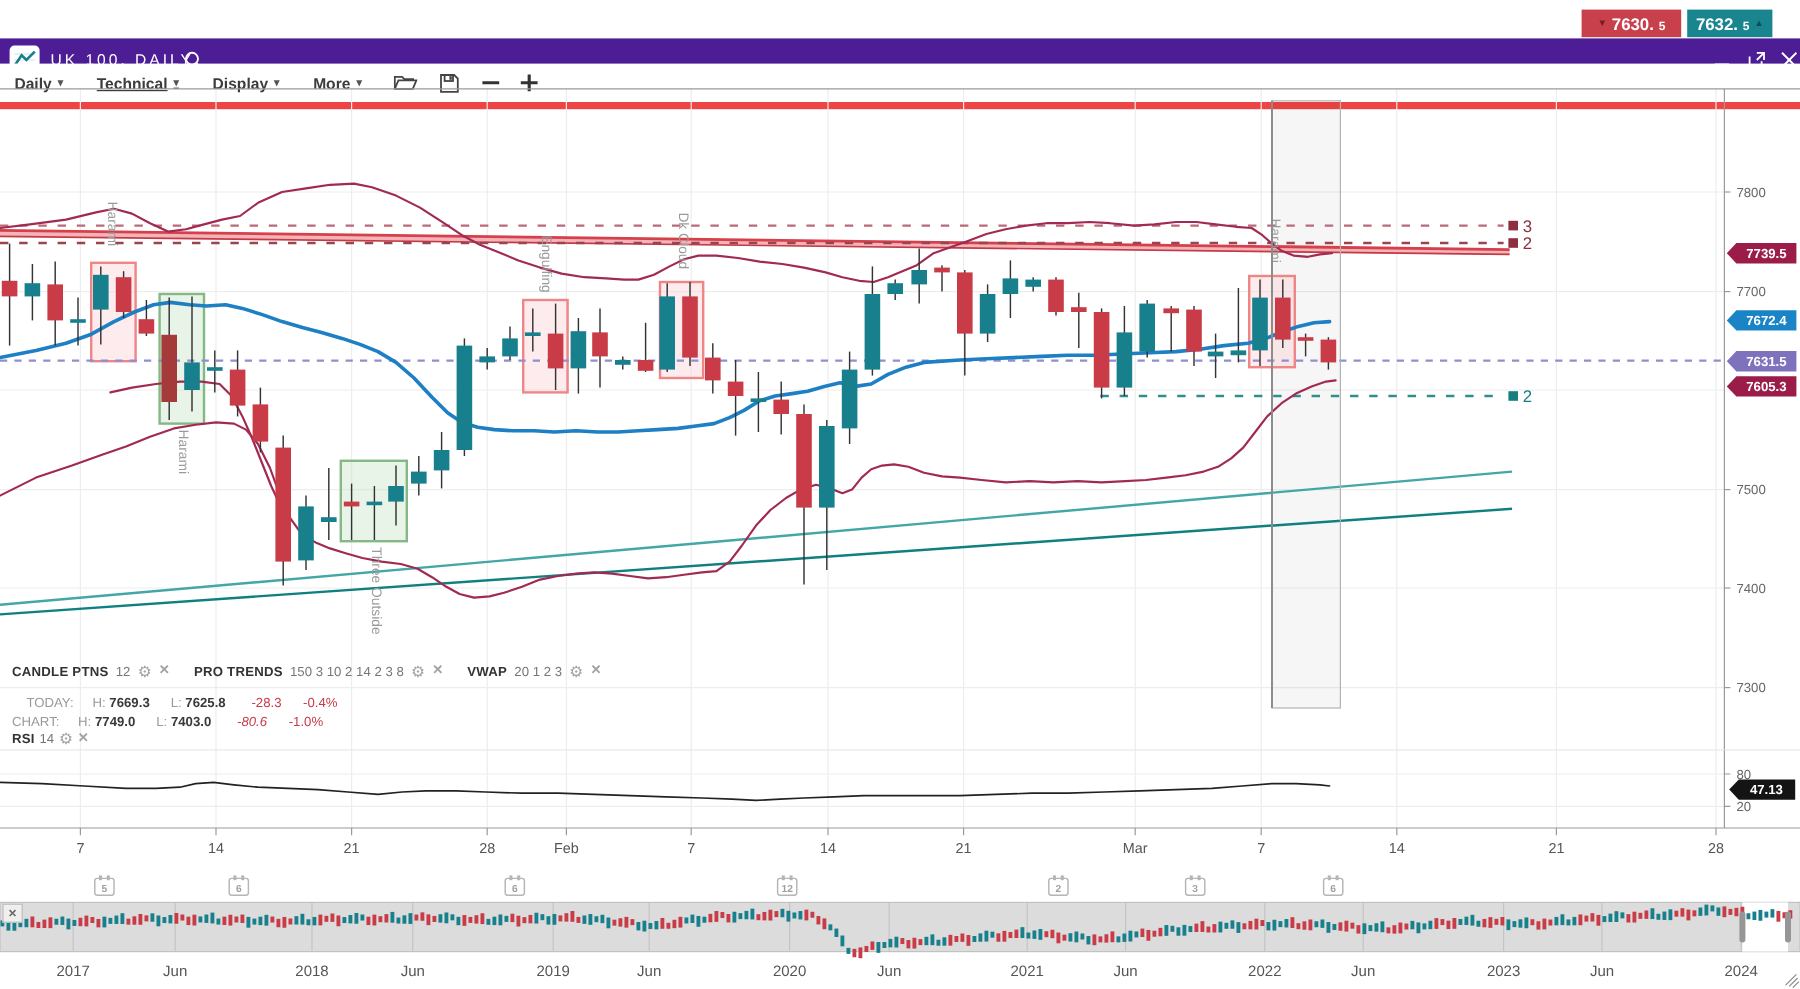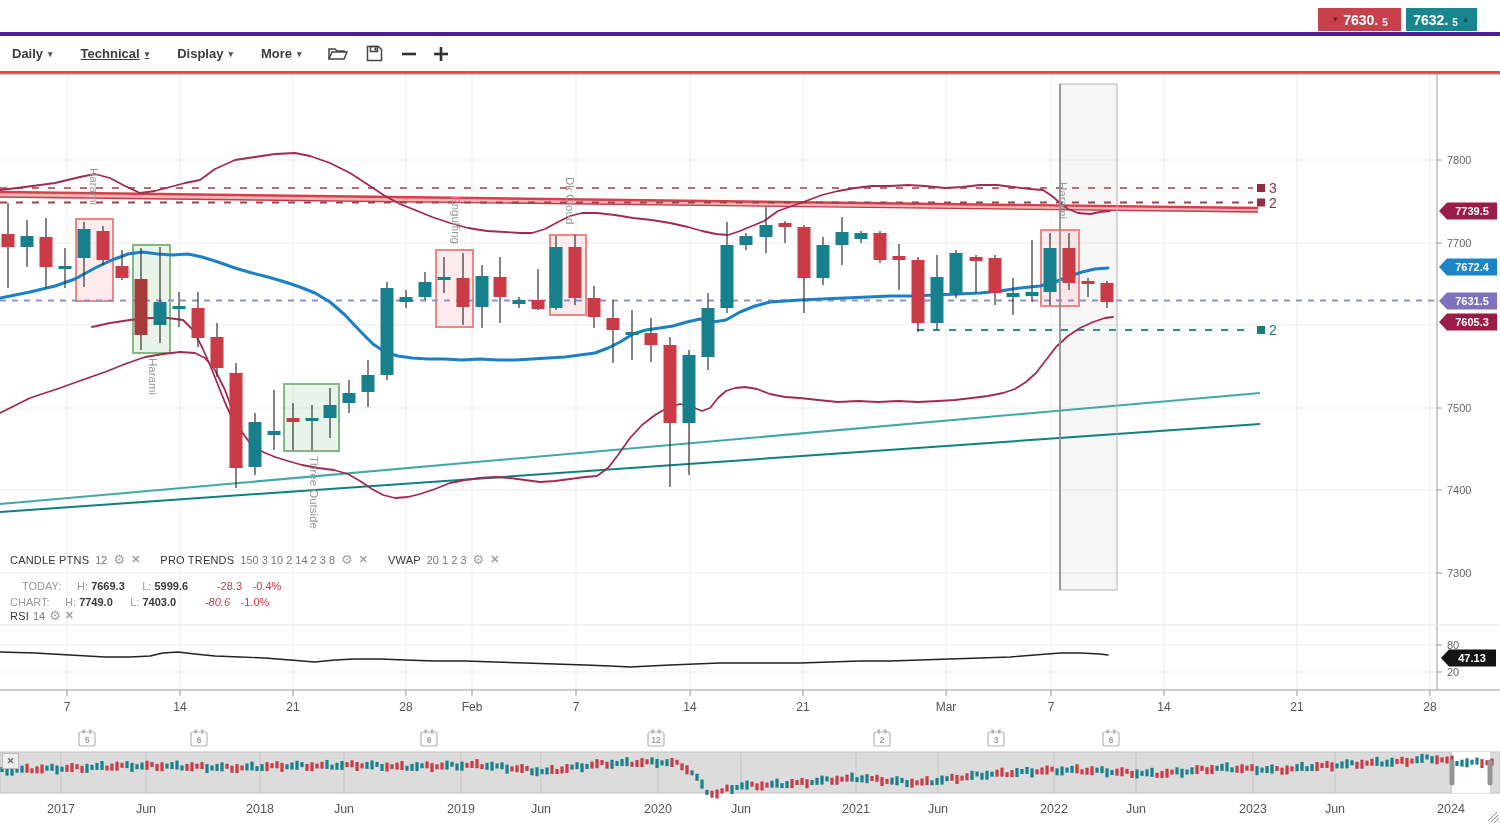--- a/index.html
+++ b/index.html
@@ -8,40 +8,40 @@
        font-family:"Liberation Sans",sans-serif;}
   .abs{position:absolute;}
   
   #titlebar{left:0;top:0;width:1500px;height:36px;background:#4c1d95;display:flex;align-items:center;margin-top:32px;}
   #logo{position:absolute;left:8px;top:6px;width:25px;height:25px;background:#fff;border-radius:4px;}
   #symbol-title{position:absolute;left:42px;top:0;line-height:36px;color:#fff;font-size:13px;
      letter-spacing:2.5px;font-weight:400;}
   #search-ic{position:absolute;left:152px;top:9px;}
   .winbtn{position:absolute;top:8px;width:22px;height:20px;display:flex;align-items:center;justify-content:center;cursor:pointer;}
   
-  #toolbar{left:0;top:36px;width:1500px;height:38px;background:#fff;border-bottom:3px solid #ef4444;
+  #toolbar{left:0;top:53px;width:1500px;height:38px;background:#fff;border-bottom:6px solid #ef4444;
      display:flex;align-items:center;}
   .menu{display:flex;align-items:center;gap:5px;font-size:13px;font-weight:700;color:#3c3c3c;cursor:pointer;}
   .caret{font-size:9px;color:#555;}
   .tbtn{color:#333;cursor:pointer;display:flex;align-items:center;}
   #cp-label{position:absolute;left:1130px;top:0;width:180px;line-height:38px;text-align:right;
      font-size:12.5px;letter-spacing:1.5px;color:#4a4a4a;}
   .price-box{position:absolute;top:8px;height:23px;color:#fff;display:flex;align-items:center;
      justify-content:center;font-weight:700;font-size:14px;cursor:pointer;}
   .frac{font-size:10px;align-self:flex-end;padding-bottom:3px;}
   .parrow{font-size:8px;}
   
   .legend-row{display:flex;align-items:center;font-size:11px;color:#777;}
-  .ind-name{font-weight:400;color:#333;letter-spacing:.2px;}
+  .ind-name{font-weight:700;color:#333;letter-spacing:.2px;}
   .gear{color:#a3a3a3;font-size:13px;cursor:pointer;line-height:1;}
   .xic{color:#a3a3a3;font-size:11px;font-weight:700;cursor:pointer;line-height:1;}
   .stat-lab{color:#9a9a9a;}
   .stat-pre{color:#9a9a9a;}
   .stat-val{color:#3a3a3a;font-weight:700;}
-  .stat-red{color:#c63c48;text-align:center;}
+  .stat-red{color:#c63c48;}
   svg text{font-family:"Liberation Sans",sans-serif;}
   #navclose{left:2px;top:753px;width:17px;height:16px;background:#efefef;border:1px solid #bbb;
      color:#666;font-size:9px;display:flex;align-items:center;justify-content:center;cursor:pointer;font-weight:700;}
 </style>
 </head>
 <body>
 
 <div id="app">
 
   <div id="titlebar" class="abs">
@@ -744,21 +744,21 @@
     <span class="gear">⚙</span>
     <span class="xic">✕</span>
   </div>
 
   <div class="abs" style="left:10px;top:580px;font-size:11px;">
     <div style="height:16px;">
       <span class="stat-lab" style="display:inline-block;width:52px;margin-left:12px;">TODAY:</span>
       <span class="stat-pre">H:</span>
       <span class="stat-val" style="display:inline-block;width:48px;">7669.3</span>
       <span class="stat-pre">L:</span>
-      <span class="stat-val" style="display:inline-block;width:52px;">5999.6</span>
+      <span class="stat-val" style="display:inline-block;width:52px;">7625.8</span>
       <span class="stat-red" style="display:inline-block;width:40px;">-28.3</span>
       <span class="stat-red">-0.4%</span>
     </div>
     <div style="height:16px;">
       <span class="stat-lab" style="display:inline-block;width:52px;">CHART:</span>
       <span class="stat-pre">H:</span>
       <span class="stat-val" style="display:inline-block;width:48px;">7749.0</span>
       <span class="stat-pre">L:</span>
       <span class="stat-val" style="display:inline-block;width:52px;">7403.0</span>
       <span class="stat-red" style="display:inline-block;width:40px;font-style:italic;">-80.6</span>

